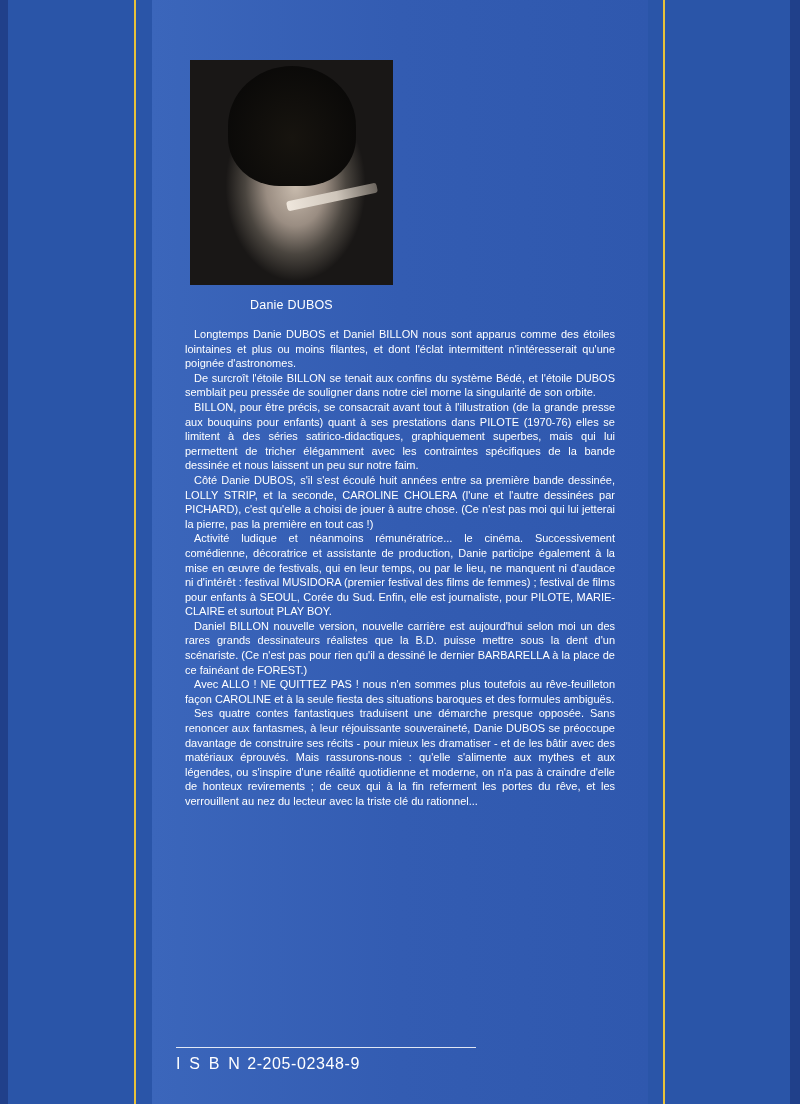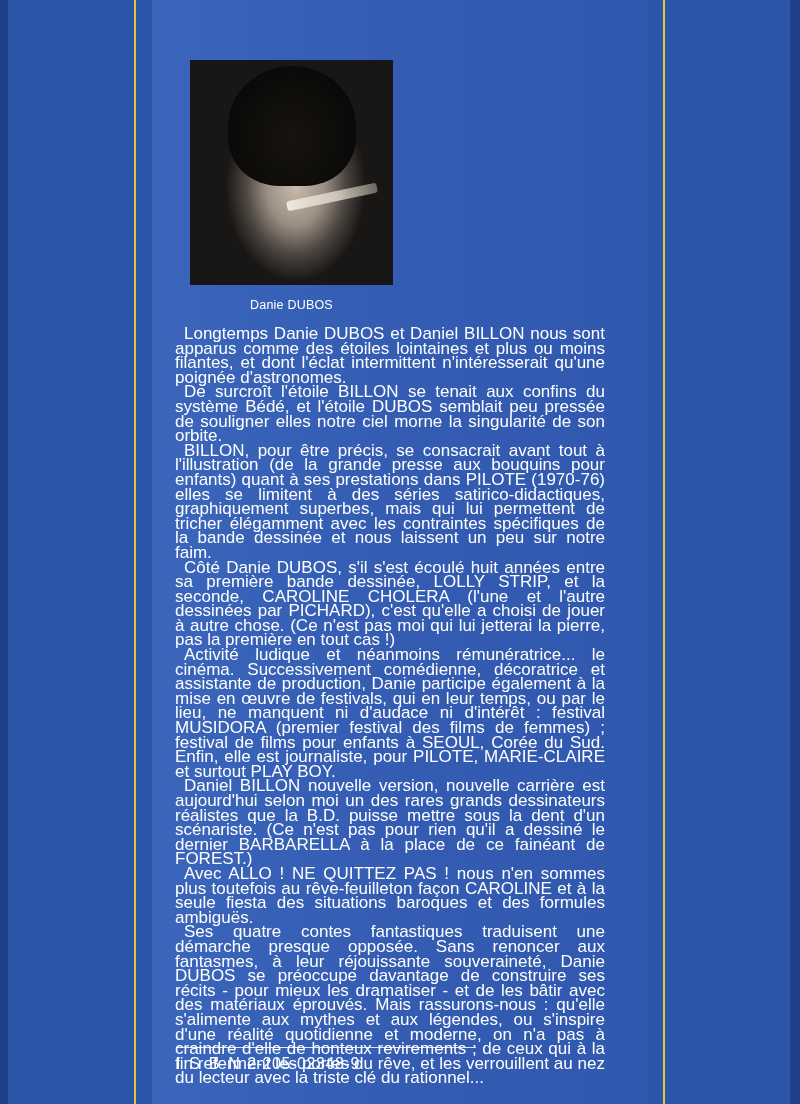--- a/index.html
+++ b/index.html
@@ -136,25 +136,25 @@
     width: 106px; height: 26px;
     border-radius: 12px;
     border: 2px solid #2e2c2a;
     background: rgba(200,200,200,0.18);
     box-shadow: inset 0 0 0 1px rgba(255,255,255,0.25);
   }
 
   
   .text-col {
     position: absolute;
-    left: 175px;
+    left: 185px;
     top: 327px;
     width: 430px;
     color: #ffffff;
-    font-size: 17px;
+    font-size: 11px;
     line-height: 14.6px;
     text-align: justify;
   }
   .text-col p {
     margin: 0;
     text-indent: 9px;
     hyphens: manual;
   }
   .signature {
     text-align: right;
@@ -197,21 +197,21 @@
     <div class="photo-block">
       <div class="photo">
         <div class="portrait-a"></div>
       </div>
       <div class="caption">Danie DUBOS</div>
     </div>
   </div>
 
   <div class="text-col">
     <p>Longtemps Danie DUBOS et Daniel BILLON nous sont apparus comme des étoiles lointaines et plus ou moins filantes, et dont l'éclat intermittent n'intéresserait qu'une poignée d'astronomes.</p>
-    <p>De surcroît l'étoile BILLON se tenait aux confins du système Bédé, et l'étoile DUBOS semblait peu pressée de souligner elles notre ciel morne la singularité de son orbite.</p>
+    <p>De surcroît l'étoile BILLON se tenait aux confins du système Bédé, et l'étoile DUBOS semblait peu pressée de souligner dans notre ciel morne la singularité de son orbite.</p>
     <p>BILLON, pour être précis, se consacrait avant tout à l'illustration (de la grande presse aux bouquins pour enfants) quant à ses prestations dans PILOTE (1970-76) elles se limitent à des séries satirico-didactiques, graphiquement superbes, mais qui lui permettent de tricher élégamment avec les contraintes spécifiques de la bande dessinée et nous laissent un peu sur notre faim.</p>
     <p>Côté Danie DUBOS, s'il s'est écoulé huit années entre sa première bande dessinée, LOLLY STRIP, et la seconde, CAROLINE CHOLERA (l'une et l'autre dessinées par PICHARD), c'est qu'elle a choisi de jouer à autre chose. (Ce n'est pas moi qui lui jetterai la pierre, pas la première en tout cas !)</p>
     <p>Activité ludique et néanmoins rémunératrice... le cinéma. Successivement comédienne, décoratrice et assistante de production, Danie participe également à la mise en œuvre de festivals, qui en leur temps, ou par le lieu, ne manquent ni d'audace ni d'intérêt : festival MUSIDORA (premier festival des films de femmes) ; festival de films pour enfants à SEOUL, Corée du Sud. Enfin, elle est journaliste, pour PILOTE, MARIE-CLAIRE et surtout PLAY BOY.</p>
     <p>Daniel BILLON nouvelle version, nouvelle carrière est aujourd'hui selon moi un des rares grands dessinateurs réalistes que la B.D. puisse mettre sous la dent d'un scénariste. (Ce n'est pas pour rien qu'il a dessiné le dernier BARBARELLA à la place de ce fainéant de FOREST.)</p>
     <p>Avec ALLO ! NE QUITTEZ PAS ! nous n'en sommes plus toutefois au rêve-feuilleton façon CAROLINE et à la seule fiesta des situations baroques et des formules ambiguës.</p>
     <p>Ses quatre contes fantastiques traduisent une démarche presque opposée. Sans renoncer aux fantasmes, à leur réjouissante souveraineté, Danie DUBOS se préoccupe davantage de construire ses récits - pour mieux les dramatiser - et de les bâtir avec des matériaux éprouvés. Mais rassurons-nous : qu'elle s'alimente aux mythes et aux légendes, ou s'inspire d'une réalité quotidienne et moderne, on n'a pas à craindre d'elle de honteux revirements ; de ceux qui à la fin referment les portes du rêve, et les verrouillent au nez du lecteur avec la triste clé du rationnel...</p>
   </div>
 
   <div class="isbn">
     <div class="rule"></div>

